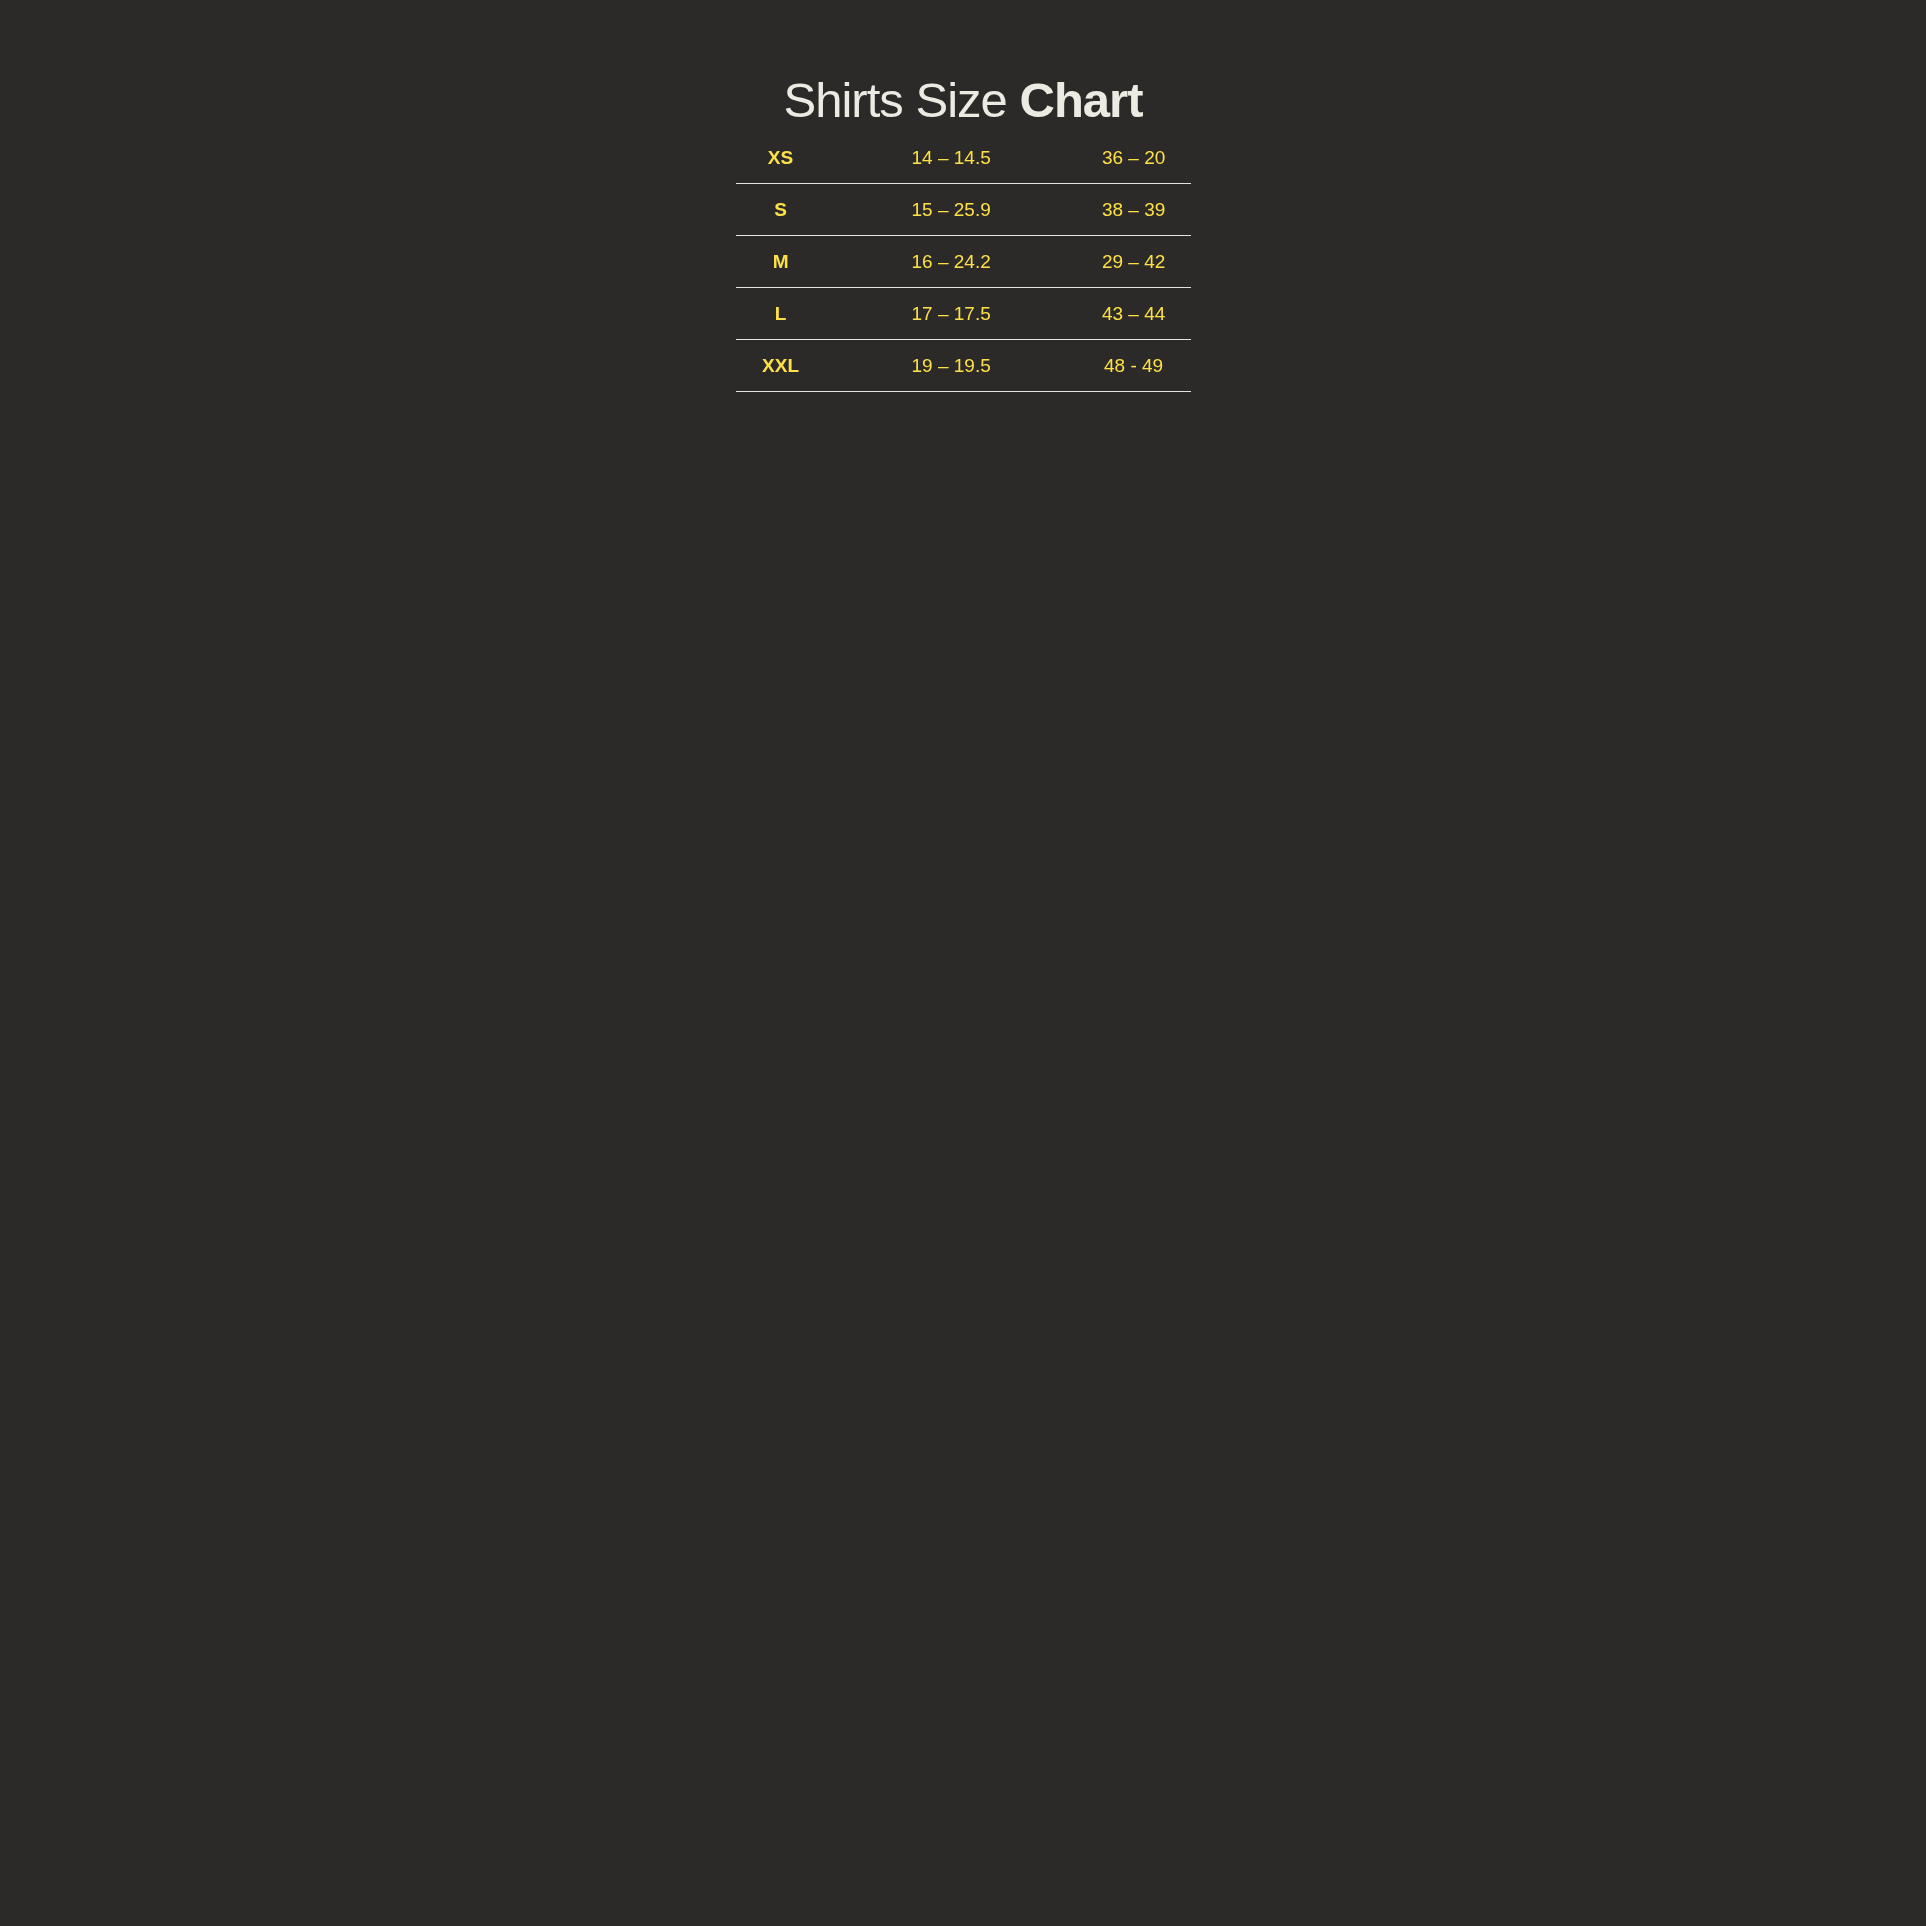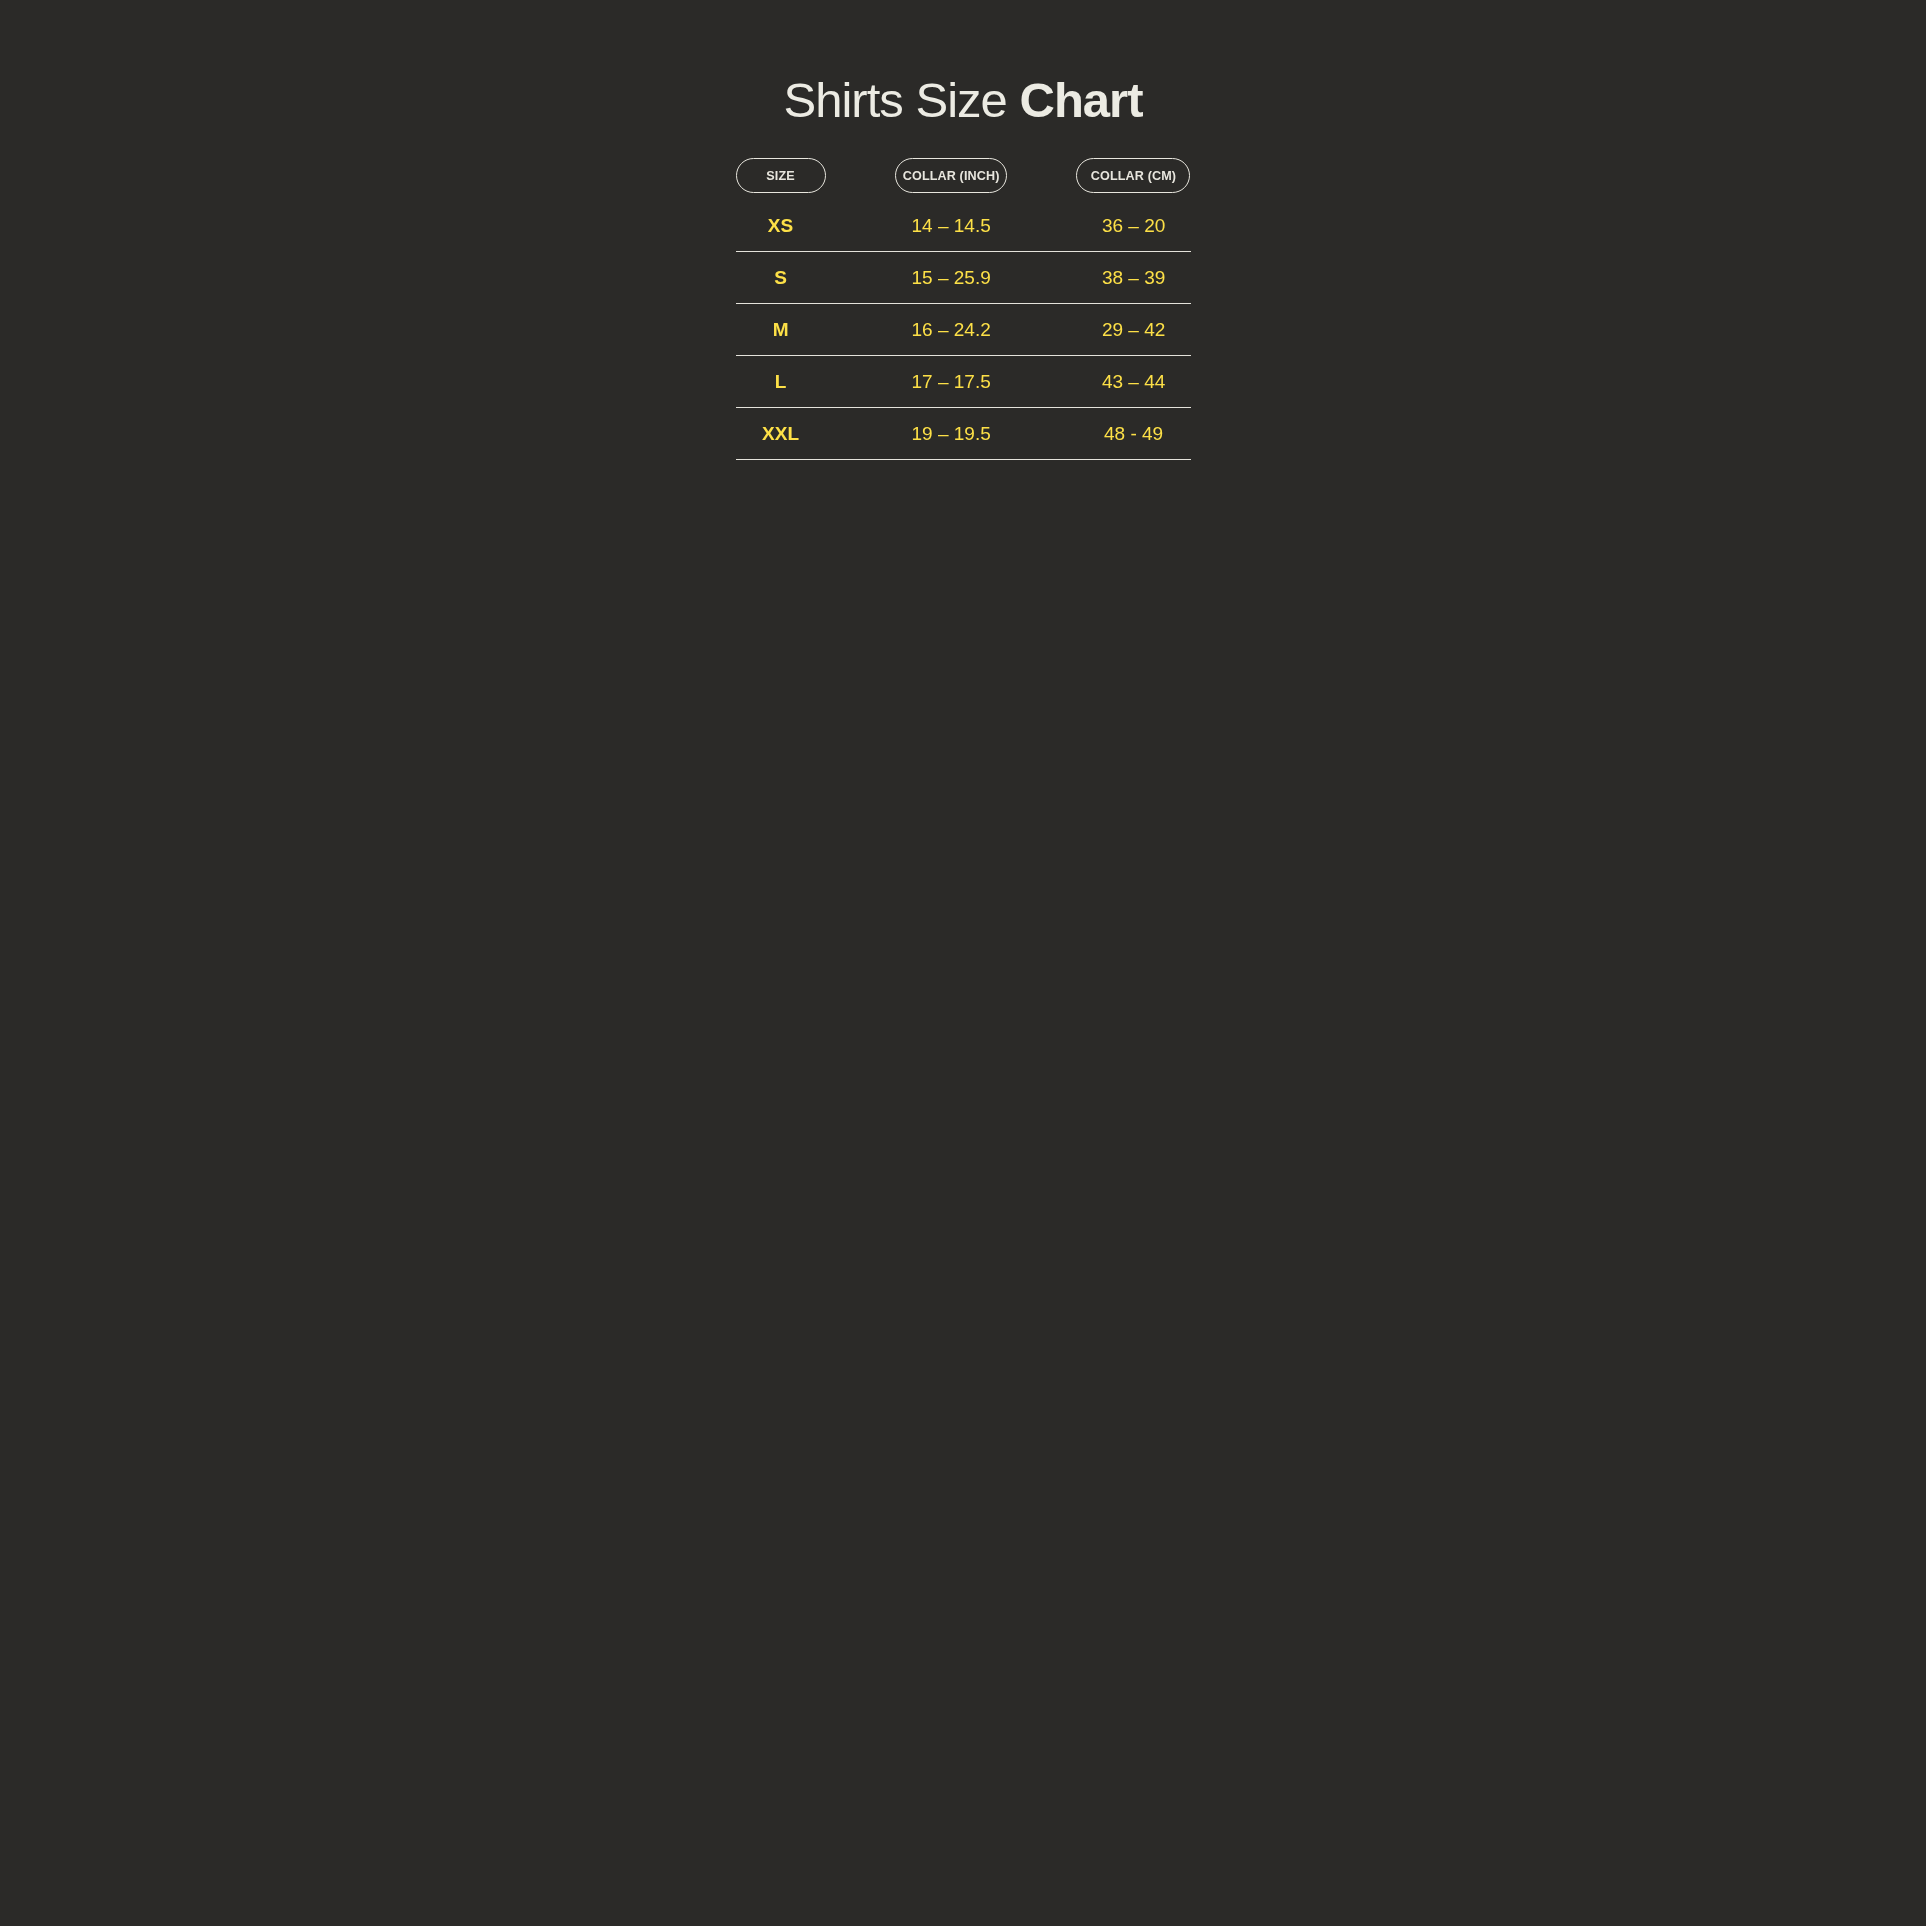--- a/index.html
+++ b/index.html
@@ -73,31 +73,20 @@
 </style>
 </head>
 <body>
 
 <div class="canvas">
 
   <h1 class="title"><span>Shirts Size </span><b>Chart</b></h1>
 
   <div class="sheet">
 
-    <div class="grid header-row">
-      <div class="pill pill-size">
-        <span>SIZE</span>
-      </div>
-      <div class="pill pill-inch">
-        <span>COLLAR (INCH)</span>
-      </div>
-      <div class="pill pill-cm">
-        <span>COLLAR (CM)</span>
-      </div>
-    </div>
 
     <div class="rows">
 
       <div class="grid data-row">
         <div class="cell size-label">XS</div>
         <div class="cell">14 – 14.5</div>
         <div class="cell">36 – 20</div>
       </div>
 
       <div class="grid data-row">

